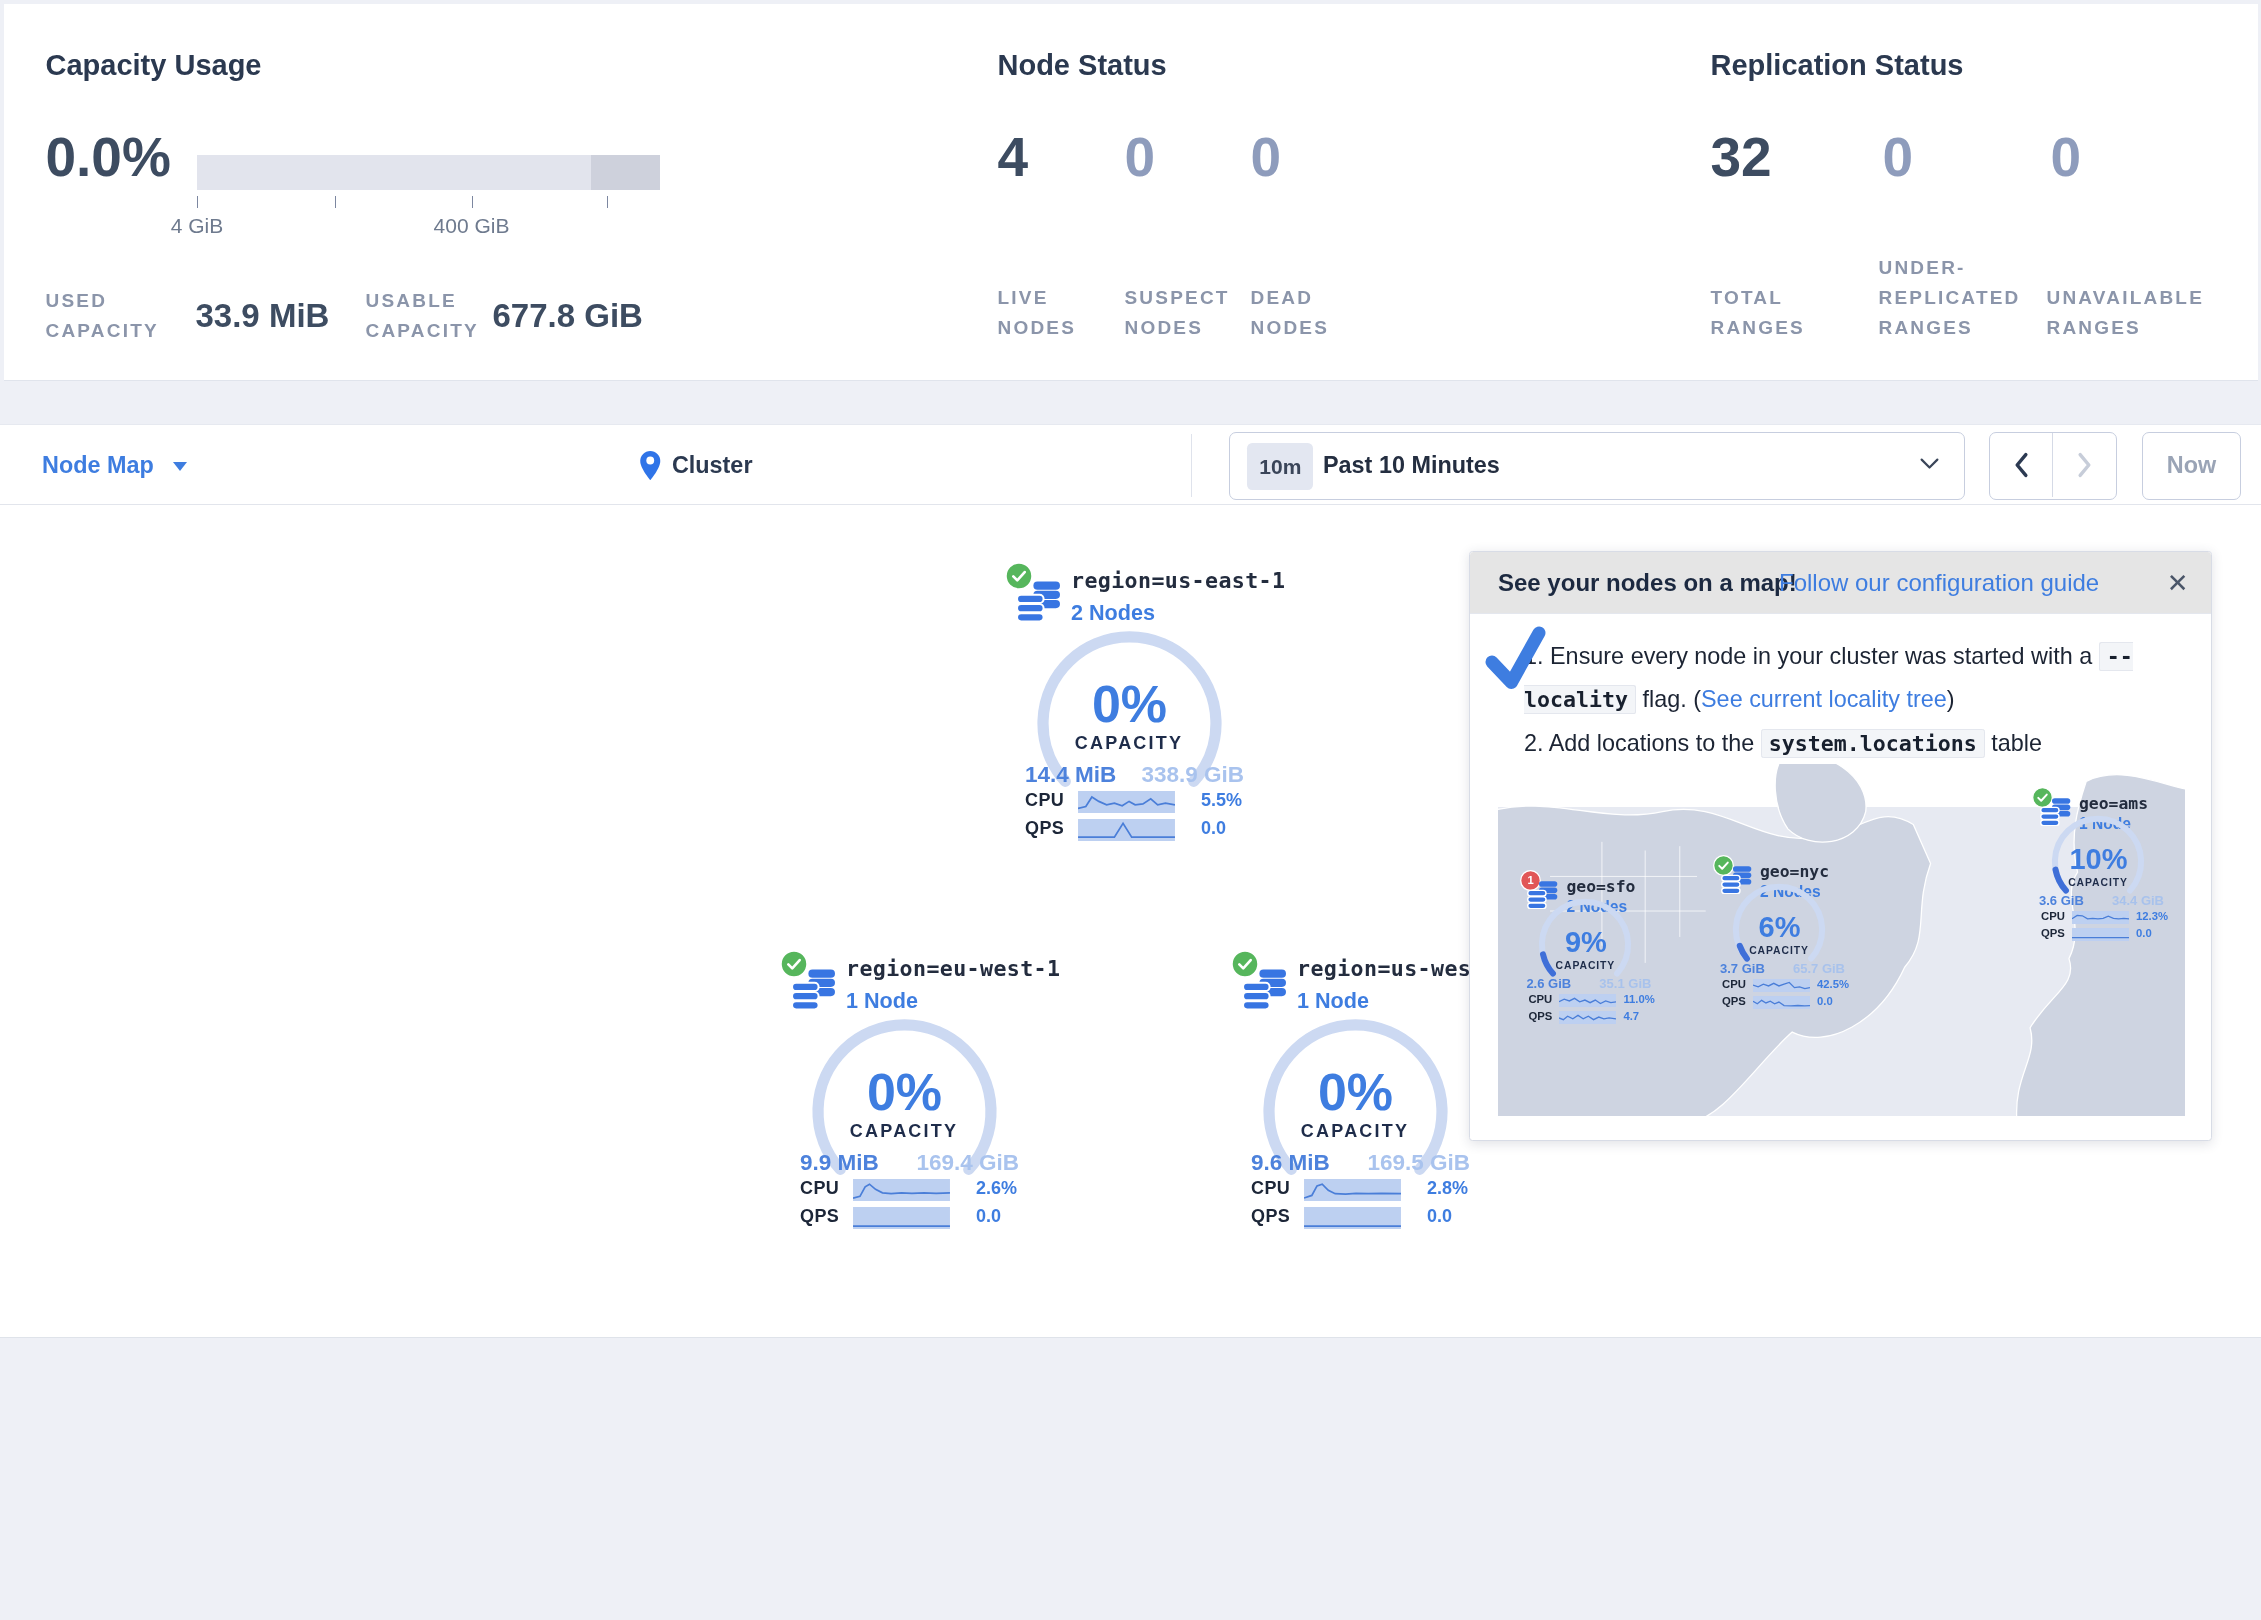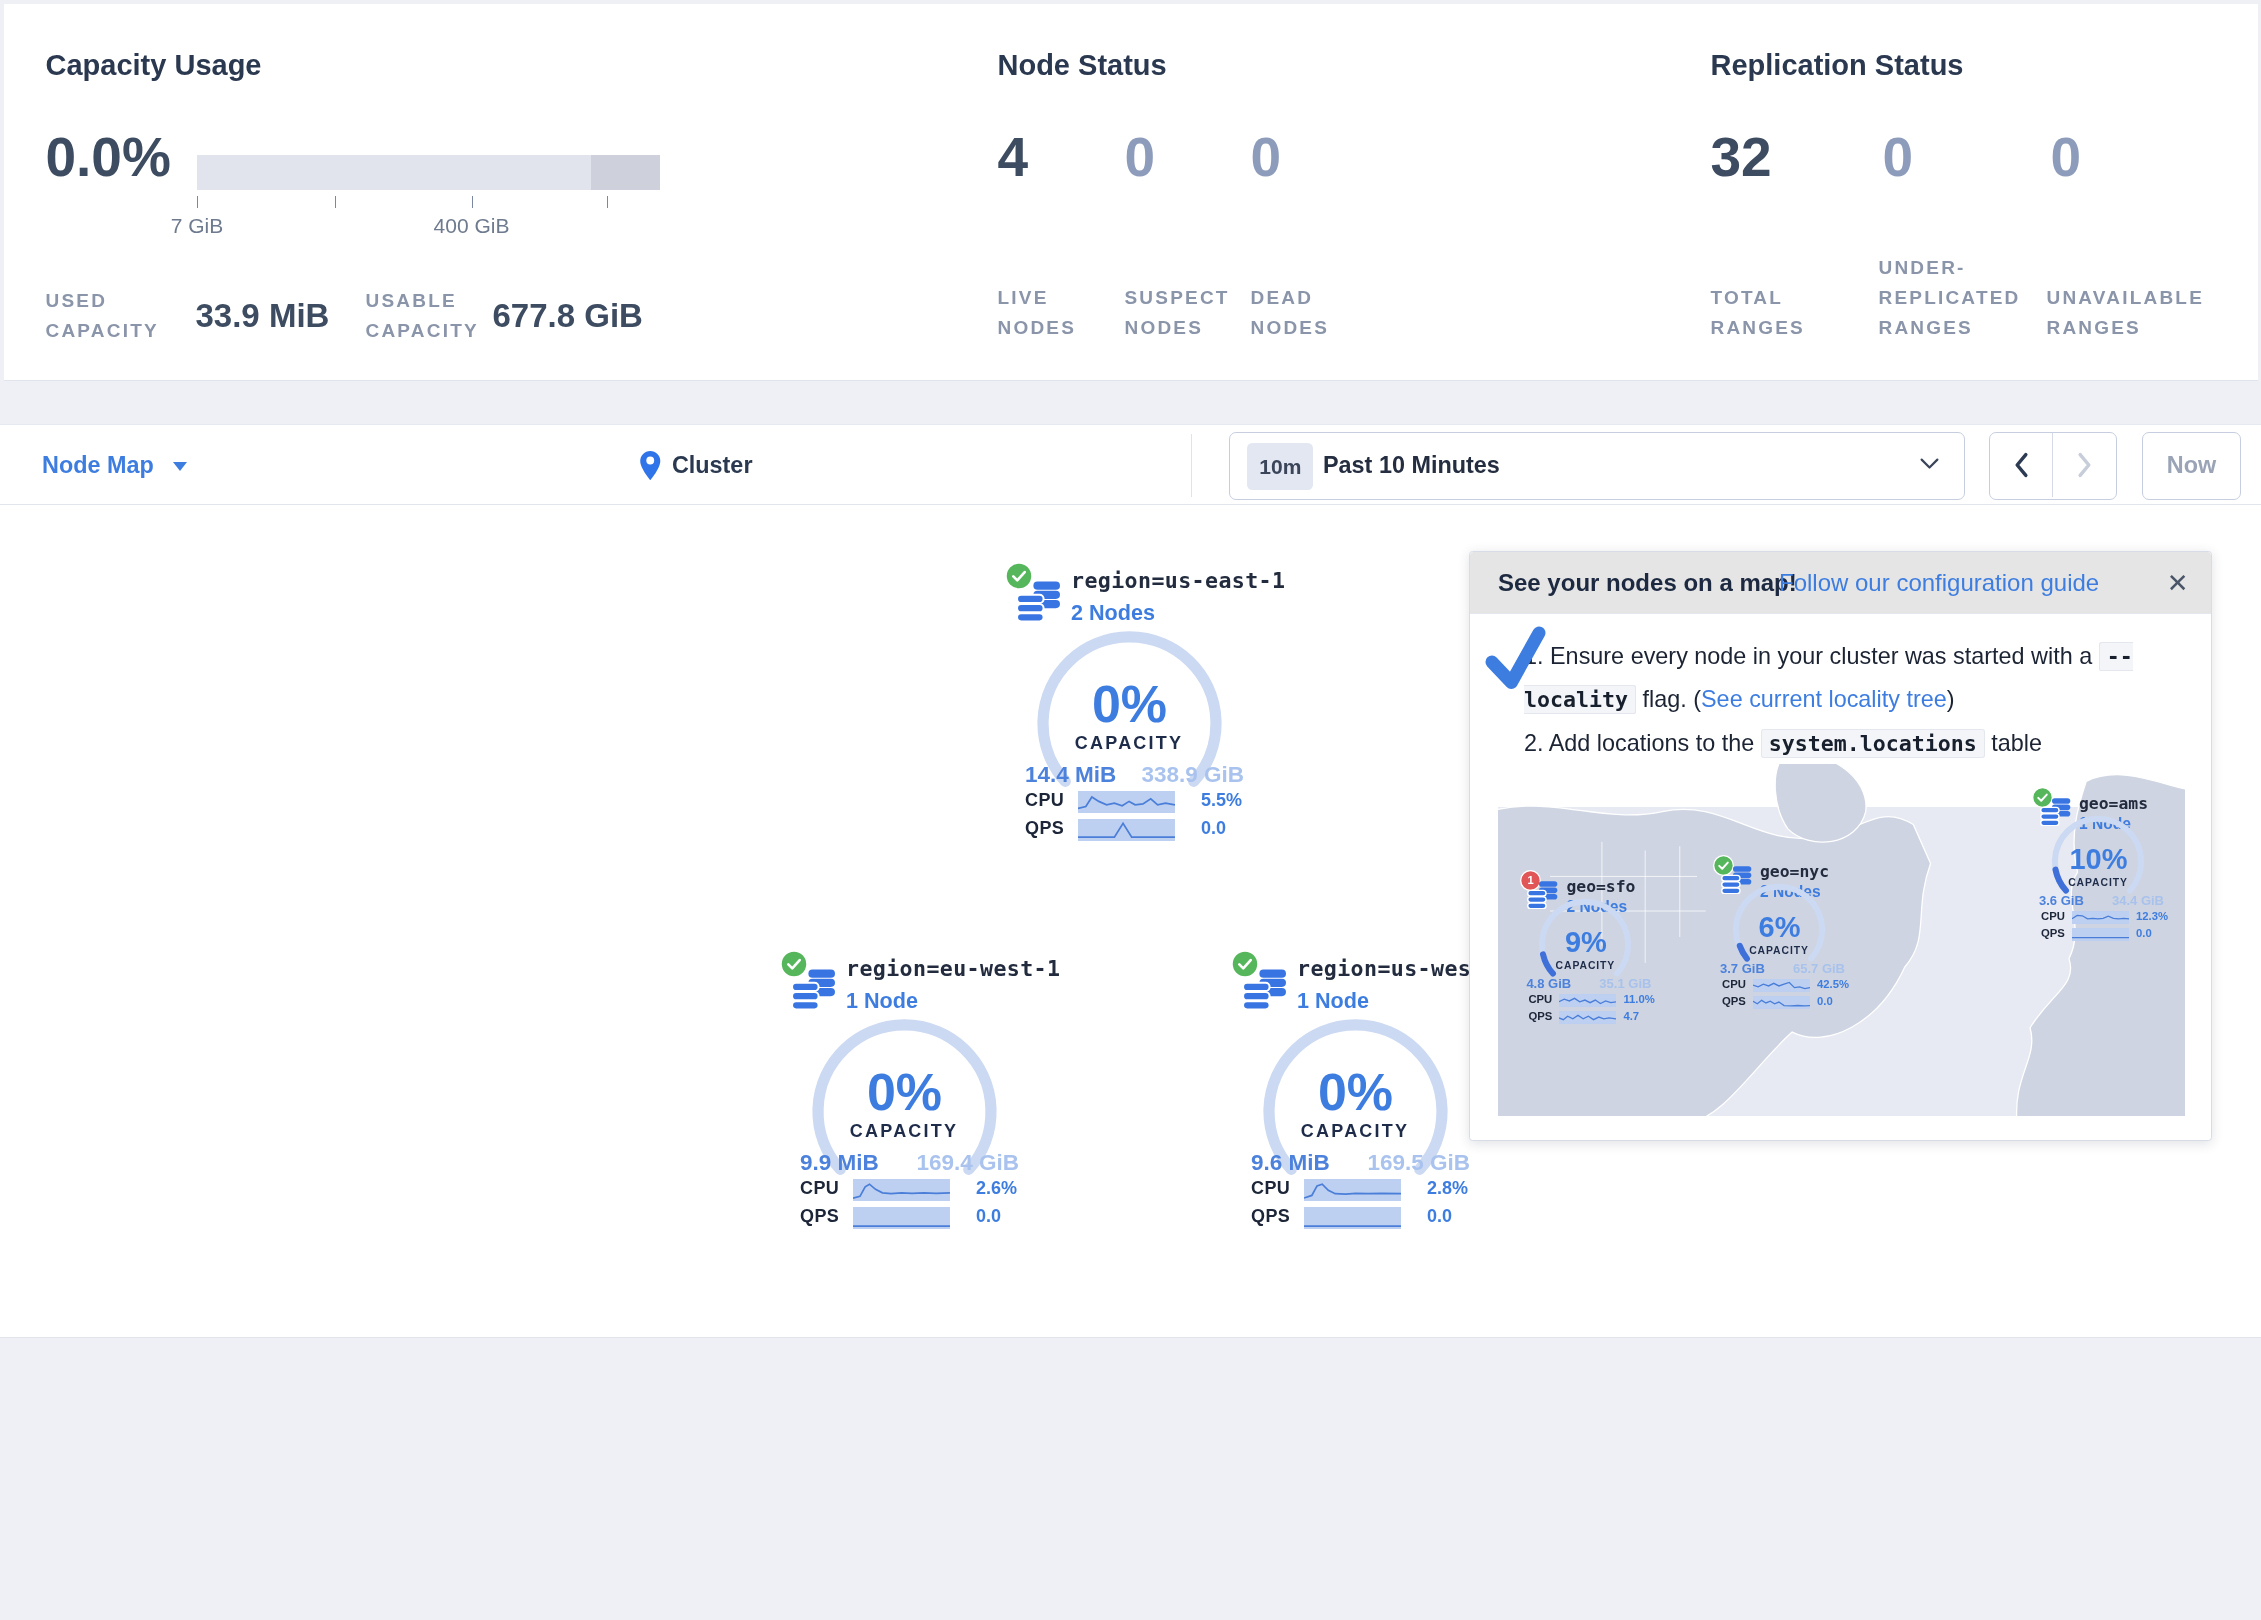--- a/index.html
+++ b/index.html
@@ -95,21 +95,21 @@
 
     <div class="sec-title" style="left:42px; top:45px;">Capacity Usage</div>
     <div class="big-num" style="left:42px; top:121px;">0.0%</div>
     <div class="cap-bar">
         <div class="cap-bar-dark"></div>
       </div>
     <div class="tick" style="left:193px;"></div>
     <div class="tick" style="left:331px;"></div>
     <div class="tick" style="left:468px;"></div>
     <div class="tick" style="left:603px;"></div>
-    <div class="tick-label" style="left:150px; width:87px;">7 GiB</div>
+    <div class="tick-label" style="left:150px; width:87px;">4 GiB</div>
     <div class="tick-label" style="left:416px; width:104px;">400 GiB</div>
     <div class="cap-label" style="left:42px; top:282px; width:121px;">USED CAPACITY</div>
     <div class="cap-value" style="left:192px; top:293px;">33.9 MiB</div>
     <div class="cap-label" style="left:362px; top:282px; width:130px;">USABLE CAPACITY</div>
     <div class="cap-value" style="left:489px; top:293px;">677.8 GiB</div>
 
     <div class="sec-title" style="left:994px; top:45px;">Node Status</div>
     <div class="big-num" style="left:994px; top:121px;">4</div>
     <div class="big-num dim" style="left:1121px; top:121px;">0</div>
     <div class="big-num dim" style="left:1247px; top:121px;">0</div>
@@ -342,21 +342,21 @@
             </g>
         </svg>
         <div class="n-title">geo=sfo</div>
         <div class="n-nodes">2 Nodes</div>
         <svg class="n-gauge" width="100" height="83" viewBox="0 0 116 96">
           <path d="M 95.2 87.5 A 50 50 0 1 0 20.8 87.5" fill="none" stroke="#ccd9f2" stroke-width="7" stroke-linecap="round"></path>
           <path d="M 20.8 87.5 A 50 50 0 0 1 9.3 65.2" fill="none" stroke="#3f6fd8" stroke-width="7" stroke-linecap="round"></path>
         </svg>
         <div class="n-pct">9%</div>
         <div class="n-cap">CAPACITY</div>
-        <div class="n-used">4.8 GiB</div>
+        <div class="n-used">2.6 GiB</div>
         <div class="n-total">35.1 GiB</div>
         <div class="n-mrow" style="top:128px;">
           <span class="n-mlabel">CPU</span>
           <svg class="n-mspark" width="57" height="13" viewBox="0 0 66 15">
             <rect width="66" height="15" fill="#bdd0f1"></rect>
             <polyline points="0,9 6,6 12,8 18,5 24,9 30,7 36,10 42,7 48,11 54,8 60,10 66,9" fill="none" stroke="#4a7ed8" stroke-width="1.5"></polyline>
           </svg>
           <span class="n-mval">11.0%</span>
         </div>
         <div class="n-mrow" style="top:145px;">

